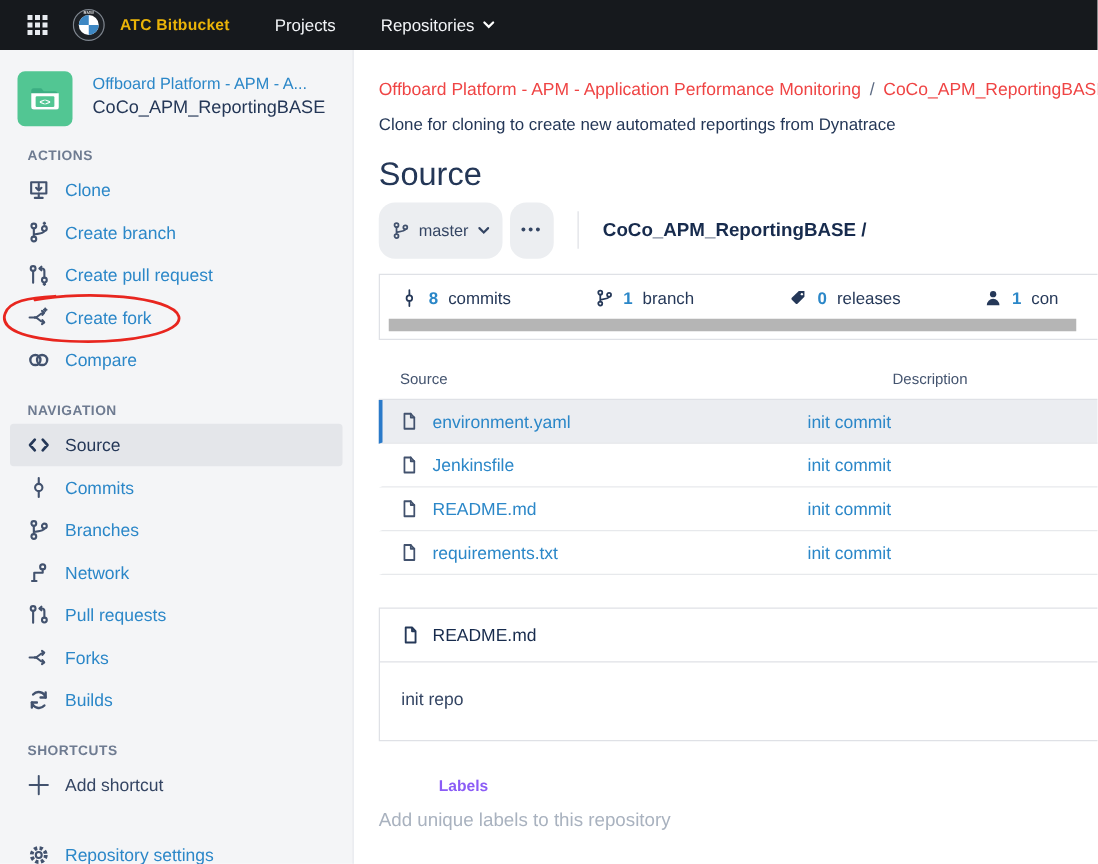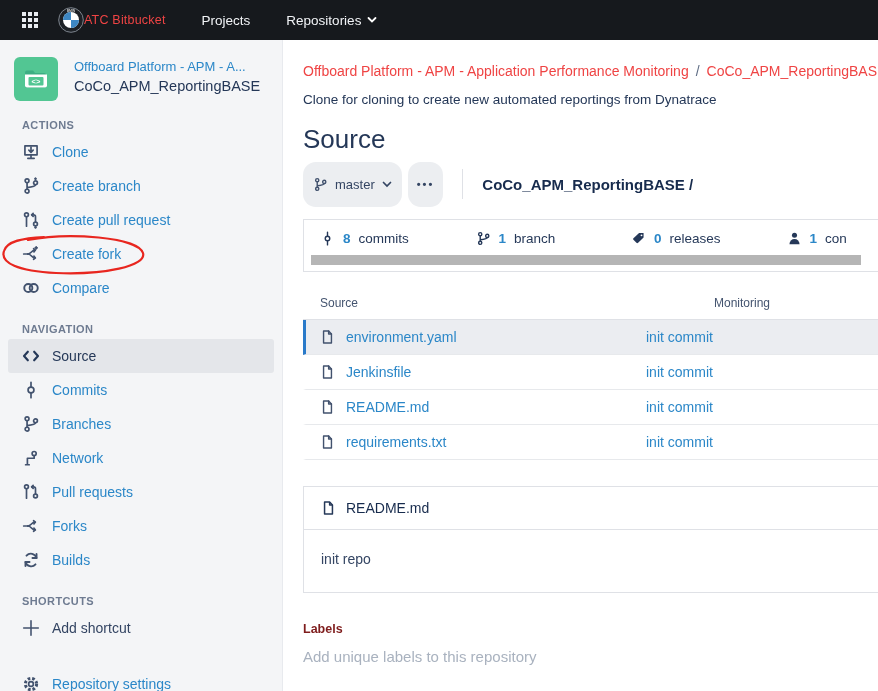--- a/index.html
+++ b/index.html
@@ -6,21 +6,21 @@
   html,body { width:878px; height:691px; overflow:hidden; background:#fff;
     font-family:"Liberation Sans", sans-serif; color:#172b4d; }
 
   
   .navbar { position:absolute; top:0; left:0; width:878px; height:40px;
     background:#16191d; display:flex; align-items:center; }
   .nav-grid { margin-left:22px; display:grid; grid-template-columns:repeat(3,4px);
     grid-template-rows:repeat(3,4px); gap:2px; cursor:pointer; }
   .nav-grid span { background:#e8ebf0; width:4px; height:4px; }
   .nav-logo { margin-left:20px; width:26px; height:26px; }
-  .nav-brand { color:#ef4444; font-size:12.5px; font-weight:normal; margin-left:0; letter-spacing:.2px; }
+  .nav-brand { color:#eab308; font-size:12.5px; font-weight:bold; margin-left:12px; letter-spacing:.2px; }
   .nav-item { color:#f2f4f7; font-size:13.5px; margin-left:36px; display:flex;
     align-items:center; gap:6px; cursor:pointer; }
 
   
   .sidebar { position:absolute; top:40px; left:0; width:283px; height:651px;
     background:#f4f5f7; border-right:1px solid #e8eaee; }
   .repo-head { display:flex; padding:17px 10px 0 14px; gap:16px; }
   .repo-avatar { width:44px; height:44px; border-radius:6px; background:#52c693;
     flex:0 0 44px; display:flex; align-items:center; justify-content:center; }
   .repo-head-text { padding-top:2px; min-width:0; }
@@ -72,21 +72,21 @@
   .ft-name { width:340px; padding-left:14px; display:flex; align-items:center; gap:11px; }
   .ft-name a, .ft-desc a { color:#2b87c8; text-decoration:none; cursor:pointer; }
   .ft-desc { font-size:14px; }
 
   .readme-card { margin-top:26px; width:640px; border:1px solid #dfe1e6; }
   .readme-head { display:flex; align-items:center; gap:10px; padding:13px 17px;
     border-bottom:1px solid #dfe1e6; font-size:14px; color:#172b4d; }
   .readme-body { padding:21px 17px 25px; font-size:14px; color:#344563; }
 
   .labels-sec { margin-top:29px; }
-  .labels-title { font-size:12.5px; font-weight:bold; color:#7f1d1d; }
+  .labels-title { font-size:12.5px; font-weight:bold; color:#8b5cf6;margin-left:48px; }
   .labels-placeholder { margin-top:12px; font-size:15px; color:#a9b2bf; cursor:text; }
 </style>
 </head>
 <body>
 
 <div class="navbar">
   <div class="nav-grid">
     <span></span>
       <span></span>
       <span></span>
@@ -366,21 +366,21 @@
         <b>1</b>
           <span>con</span>
       </span>
     </div>
     <div class="stats-scrollbar"></div>
   </div>
 
   <div class="file-table">
     <div class="ft-header">
       <span class="ft-col-source">Source</span>
-      <span>Monitoring</span>
+      <span>Description</span>
     </div>
 
     <div class="ft-row highlight">
       <span class="ft-name">
         <svg class="icn" width="15" height="16" viewBox="0 0 16 16">
           <path d="M3.8 1.6h5.4l3 3.2v9.6H3.8z"></path>
             <path d="M9.2 1.6v3.2h3"></path>
         </svg>
         <a>environment.yaml</a>
       </span>

